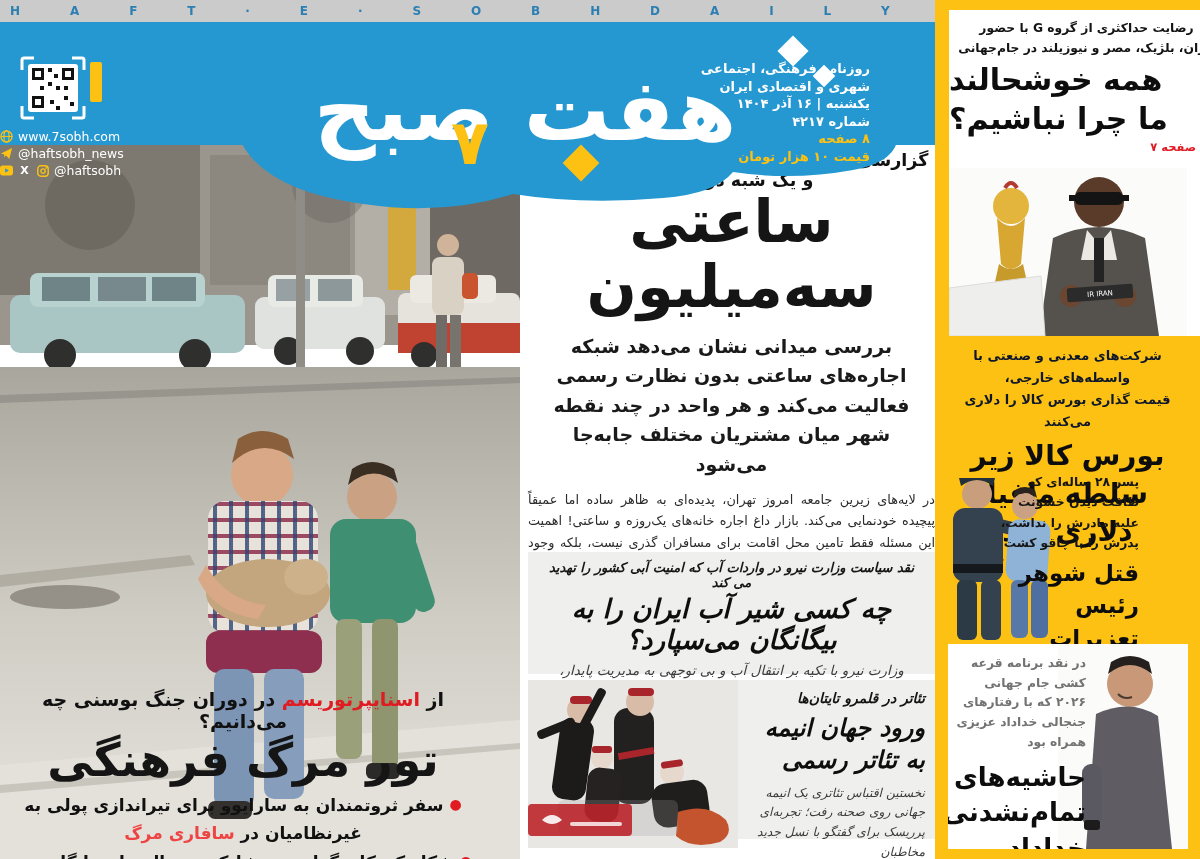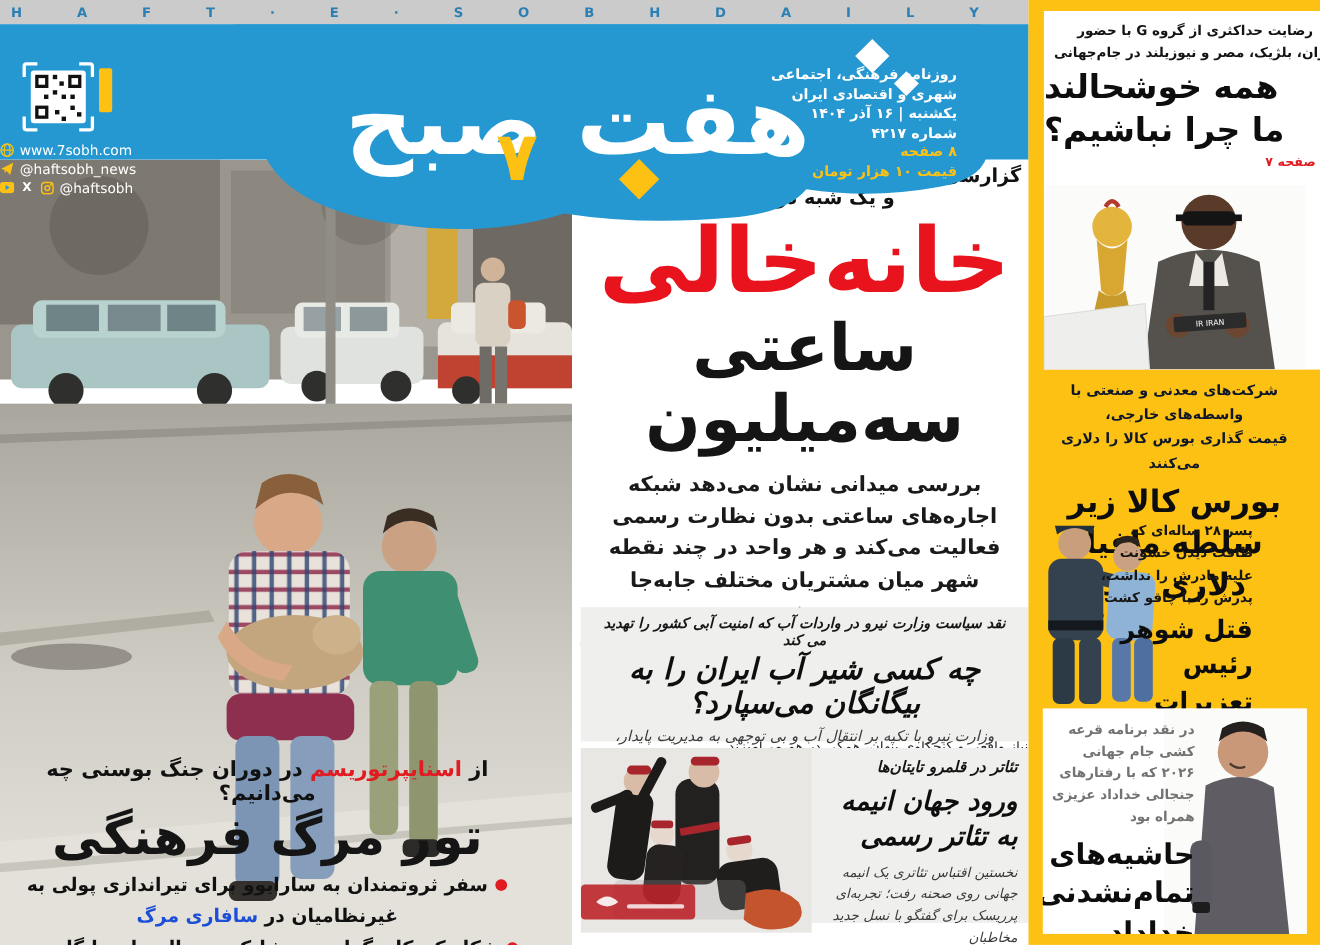--- a/index.html
+++ b/index.html
@@ -43,21 +43,21 @@
   
   .main-photo { left:0; top:145px; width:520px; height:714px; z-index:1; }
 
   
   .bosnia { left:8px; top:688px; width:470px; z-index:5; text-align:center; }
   .bosnia .kicker { font-size:19px; font-weight:bold; color:#111; }
   .bosnia .kicker .red { color:#e01b22; }
   .bosnia .headline { font-size:46px; font-weight:bold; color:#151515; line-height:1.25; }
   .bosnia .bullet { font-size:17px; font-weight:bold; color:#111; line-height:28px; }
   .bosnia .dot { color:#e01b22; font-size:14px; vertical-align:2px; }
-  .bosnia .red-seg { color:#1d4ed8; }
+  .bosnia .red-seg { color:#ef4444; }
 
   
   .lead { left:528px; top:150px; width:407px; text-align:center; z-index:2; }
   .lead .kicker { font-size:17.5px; font-weight:bold; color:#111; }
   .lead .h-red { font-size:82px; font-weight:bold; color:#e8131c; line-height:1.12; margin-top:2px; }
   .lead .h-black { font-size:59px; font-weight:bold; color:#151515; line-height:1.1; }
   .lead .subhead { font-size:19px; font-weight:bold; color:#1a1a1a; line-height:1.55; margin:12px auto 0; width:392px; }
   .lead .body { font-size:12.8px; color:#2b2b2b; line-height:1.68; text-align:justify; margin-top:10px; }
   .lead .page { text-align:left; color:#e01b22; font-weight:bold; font-size:13px; margin-top:4px; }
 
@@ -302,21 +302,20 @@
 <div class="abs bosnia rtl">
   <div class="kicker"><span>از </span><span class="red">اسنایپرتوریسم</span><span> در دوران جنگ بوسنی چه می‌دانیم؟</span></div>
   <div class="headline">تور مرگ فرهنگی</div>
   <div class="bullet"><span class="dot">●</span> <span>سفر ثروتمندان به سارایوو برای تیراندازی پولی به غیرنظامیان در </span><span class="red-seg">سافاری مرگ</span></div>
   <div class="bullet"><span class="dot">●</span> <span>شکار کودکان گران‌تر و شلیک به سالمندان رایگان بود</span></div>
 
 </div>
 
 <div class="abs lead rtl">
   <div class="kicker">گزارشی از شبکه پنهان اجاره خانه‌های ساعتی و یک شبه در تهران</div>
-  <div class="h-red">خانه‌خالی</div>
   <div class="h-black">ساعتی سه‌میلیون</div>
   <div class="subhead">بررسی میدانی نشان می‌دهد شبکه اجاره‌های ساعتی بدون نظارت رسمی فعالیت می‌کند و هر واحد در چند نقطه شهر میان مشتریان مختلف جابه‌جا می‌شود</div>
   <div class="body">در لایه‌های زیرین جامعه امروز تهران، پدیده‌ای به ظاهر ساده اما عمیقاً پیچیده خودنمایی می‌کند. بازار داغ اجاره خانه‌های یک‌روزه و ساعتی! اهمیت این مسئله فقط تامین محل اقامت برای مسافران گذری نیست، بلکه وجود صحنه‌ای‌ست چند وجهی که در آن، درمان و تفریح، سوداگری و سوءاستفاده، نیاز واقعی و کنجکاوی پنهان، همگی در هم می‌آمیزند...</div>
   <div class="page">صفحه ۶</div>
 </div>
 
 <div class="abs graybox water rtl">
   <div class="kicker">نقد سیاست وزارت نیرو در واردات آب که امنیت آبی کشور را تهدید می کند</div>
   <div class="headline">چه کسی شیر آب ایران را به بیگانگان می‌سپارد؟</div>
   <div class="sub">وزارت نیرو با تکیه بر انتقال آب و بی توجهی به مدیریت پایدار، کلانشهرهای کشور را در مسیر وابستگی و تهدید امنیت آبی قرار می دهد</div>

